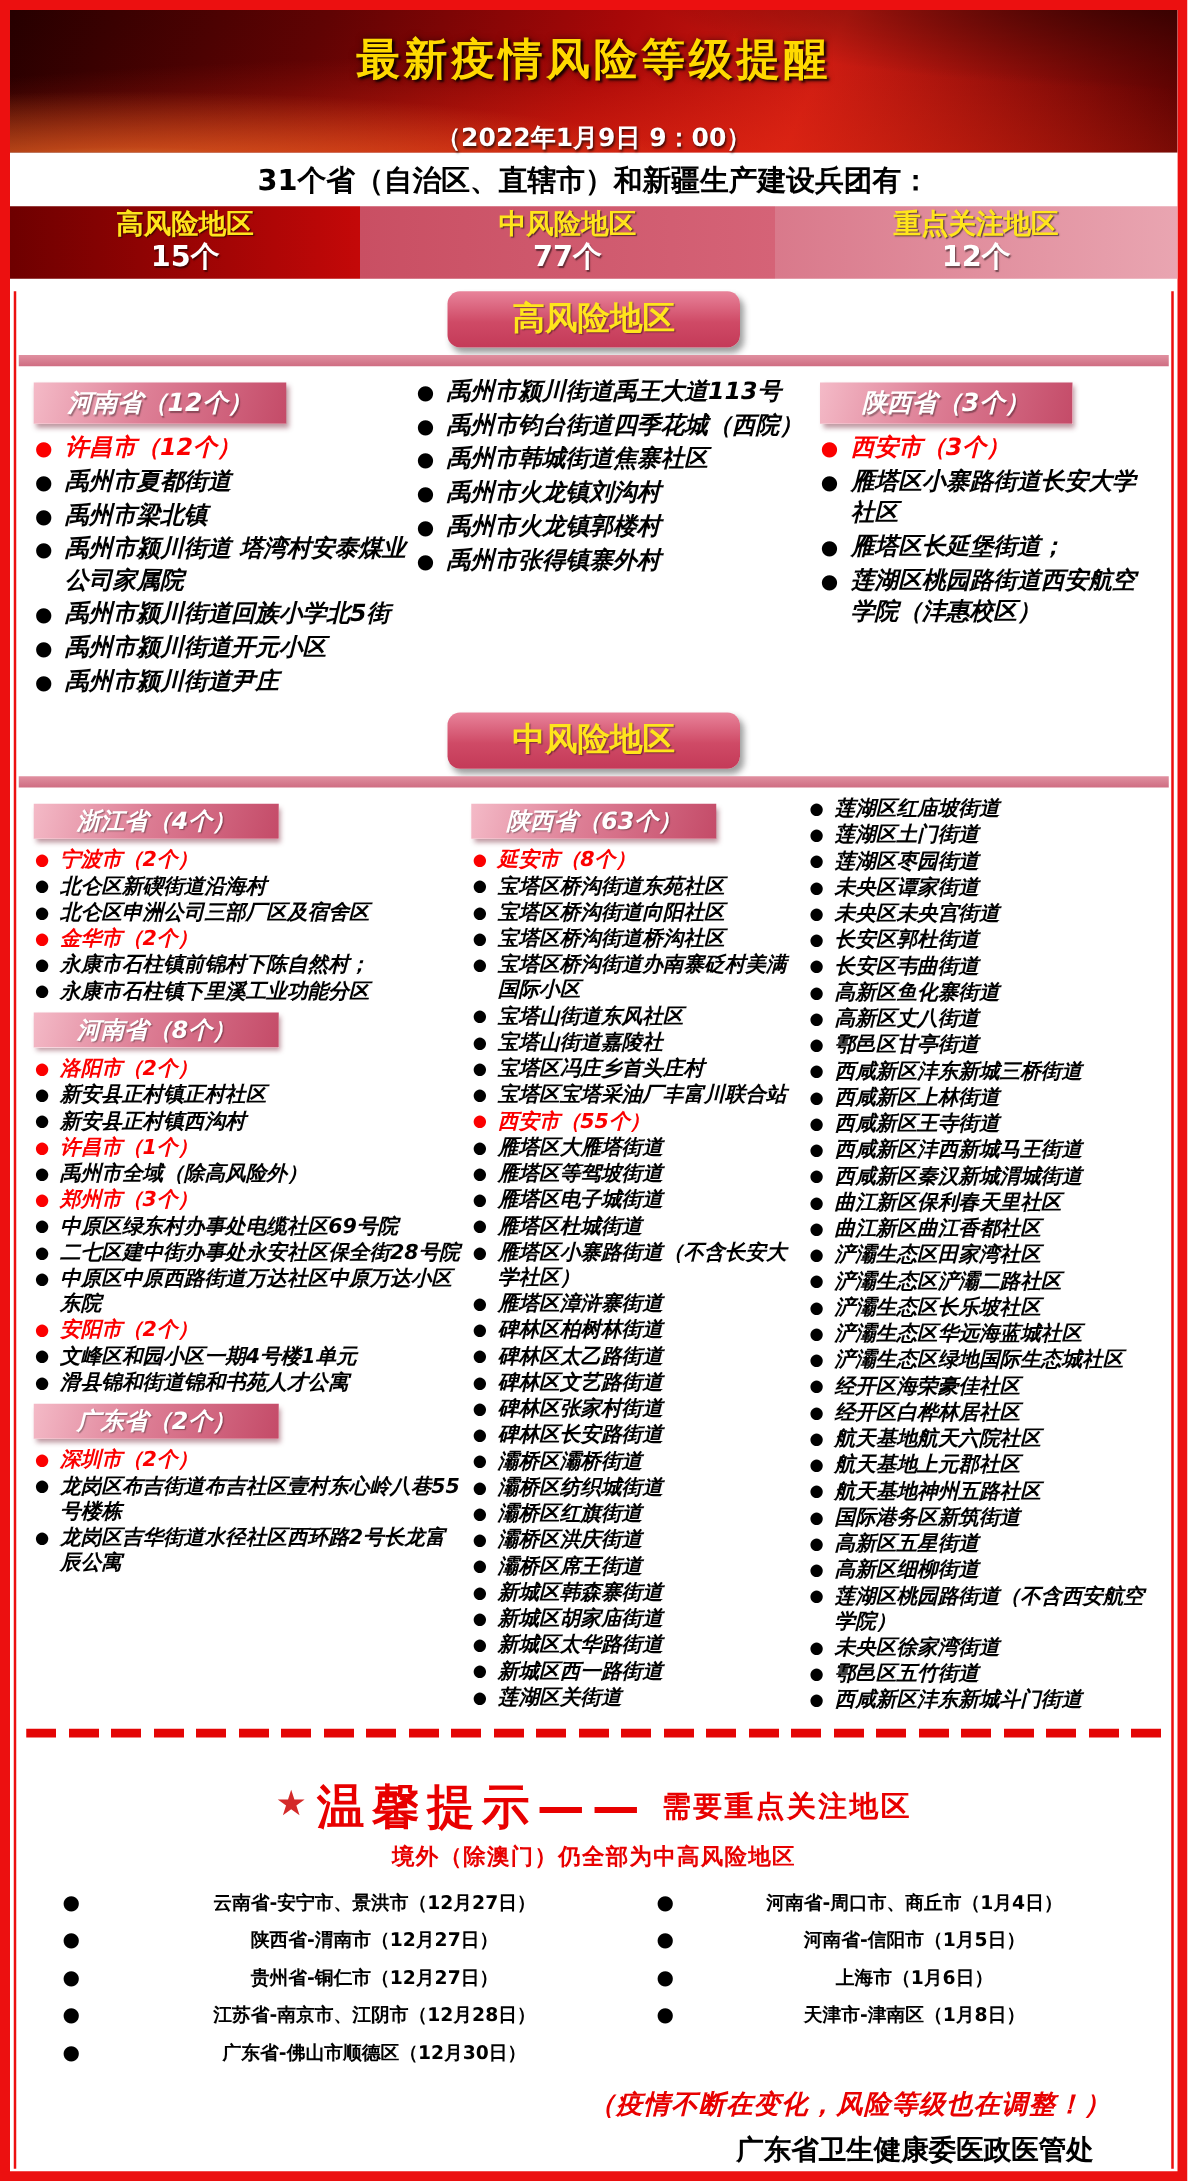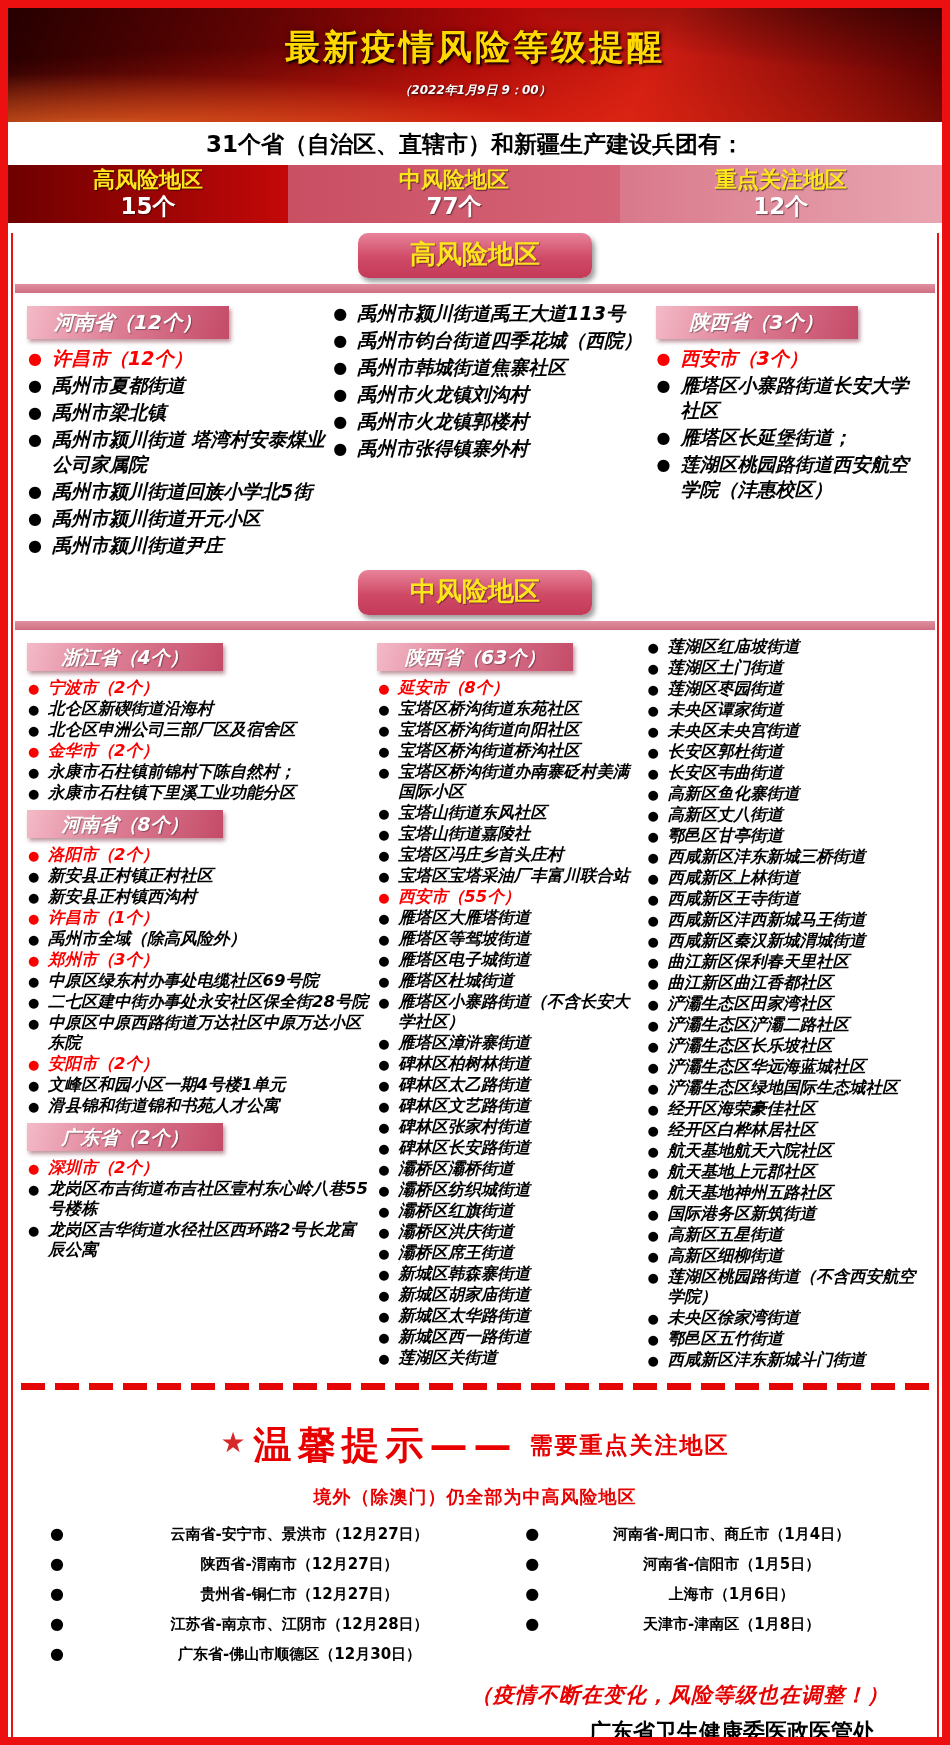--- a/index.html
+++ b/index.html
@@ -15,21 +15,21 @@
     background:
       radial-gradient(120% 150% at 10% 120%, rgba(255,175,70,.9) 0%, rgba(255,120,40,.5) 16%, rgba(255,80,30,0) 42%),
       radial-gradient(90% 130% at 104% -15%, rgba(40,0,0,.95), rgba(40,0,0,0) 55%),
       radial-gradient(150% 190% at 45% 150%, rgba(235,45,20,.85), rgba(235,45,20,0) 62%),
       linear-gradient(115deg,#260000 0%,#600303 26%,#a80808 50%,#ce1c12 68%,#570101 100%);
   }
   .hdr-title{
     padding-top:16px;font-size:35px;letter-spacing:3px;color:#ffd900;
     text-shadow:2px 2px 2px rgba(0,0,0,.85),0 0 6px rgba(0,0,0,.5);
   }
-  .hdr-date{margin-top:11px;font-size:12px;color:#fff;text-shadow:1px 1px 2px rgba(0,0,0,.7);font-style:italic;}
+  .hdr-date{margin-top:26px;font-size:20px;color:#fff;text-shadow:1px 1px 2px rgba(0,0,0,.7);}
   
   .intro{background:#fff;text-align:center;font-size:23px;padding:7px 0 5px;}
   
   .stats{display:flex;height:58px;}
   .stat{display:flex;flex-direction:column;align-items:center;justify-content:center;line-height:1.18;}
   .stat .label{font-size:22px;color:#ffe51c;text-shadow:1px 1px 1px rgba(0,0,0,.6);}
   .stat .count{font-size:23px;color:#fff;text-shadow:1px 1px 1px rgba(0,0,0,.5);}
   .stat.high{flex:0 0 30%;background:linear-gradient(to right,#6e0000,#c40808);}
   .stat.mid{flex:0 0 35.5%;background:linear-gradient(to right,#c94f63,#d56377);}
   .stat.watch{flex:1;background:linear-gradient(to right,#d9798b,#e9a5b1);}
@@ -72,21 +72,21 @@
   .dashes{
     height:7px;margin:12px 8px 8px;
     background:repeating-linear-gradient(90deg,#e40505 0 24px,#ffffff 24px 34px);
   }
   
   .notice{padding:2px 10px 0;}
   .n-head{text-align:center;color:#e80000;margin-top:20px;}
   .n-star{font-size:28px;color:#d42a2a;vertical-align:6px;margin-right:8px;}
   .n-title{font-size:38px;letter-spacing:6px;}
   .n-suffix{font-size:23px;margin-left:12px;vertical-align:5px;letter-spacing:2px;}
-  .n-sub{text-align:center;color:#e80000;font-size:18px;margin-top:14px;letter-spacing:1px;}
+  .n-sub{text-align:center;color:#e80000;font-size:18px;margin-top:2px;letter-spacing:1px;}
   .n-cols{display:flex;padding:10px 14px 0 26px;}
   .n-cols ul{list-style:none;margin:0;padding:0;}
   .n-left{flex:0 0 55%;}
   .n-right{flex:1;padding-left:34px;box-sizing:border-box;}
   .n-cols li{position:relative;padding-left:26px;font-size:15px;line-height:30px;text-align:center;}
   .n-cols li::before{content:"●";position:absolute;left:1px;top:0;font-size:16px;}
   .n-warn{text-align:right;padding-right:38px;color:#e80000;font-size:21px;margin-top:12px;font-style:italic;letter-spacing:1px;}
   .n-dept{text-align:right;padding-right:52px;font-size:22px;margin-top:8px;}
 </style>
 </head>

